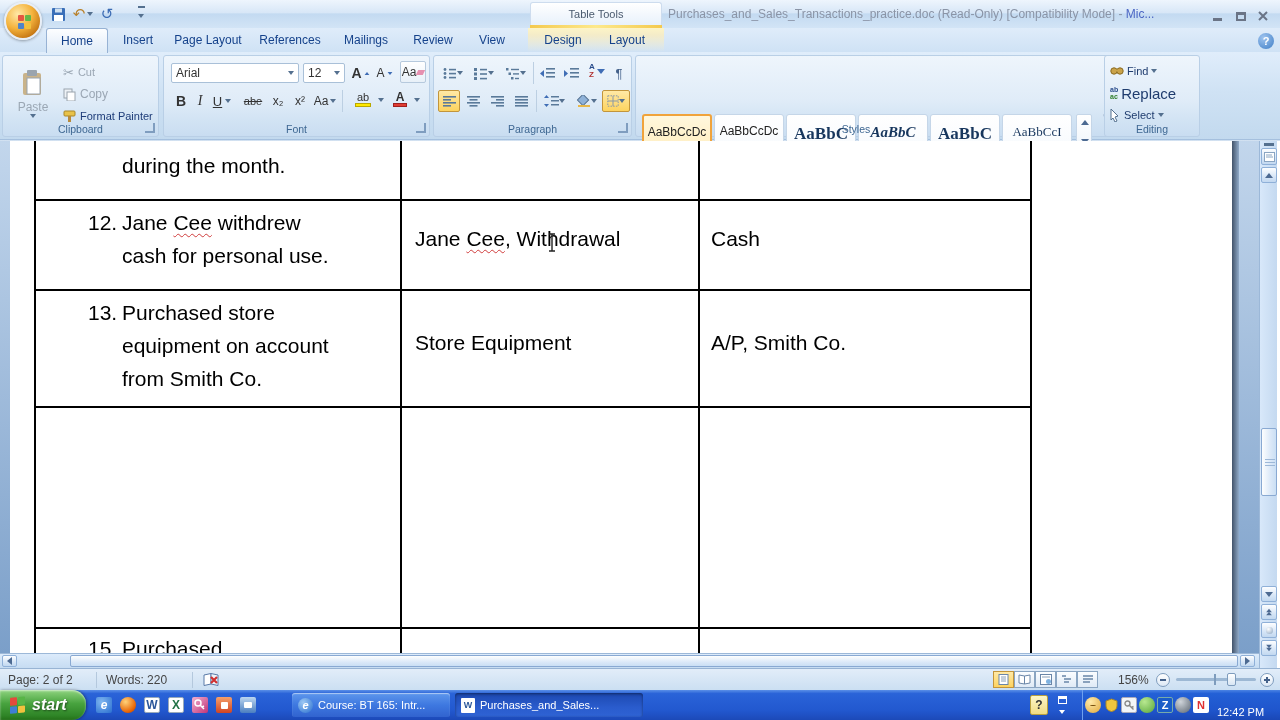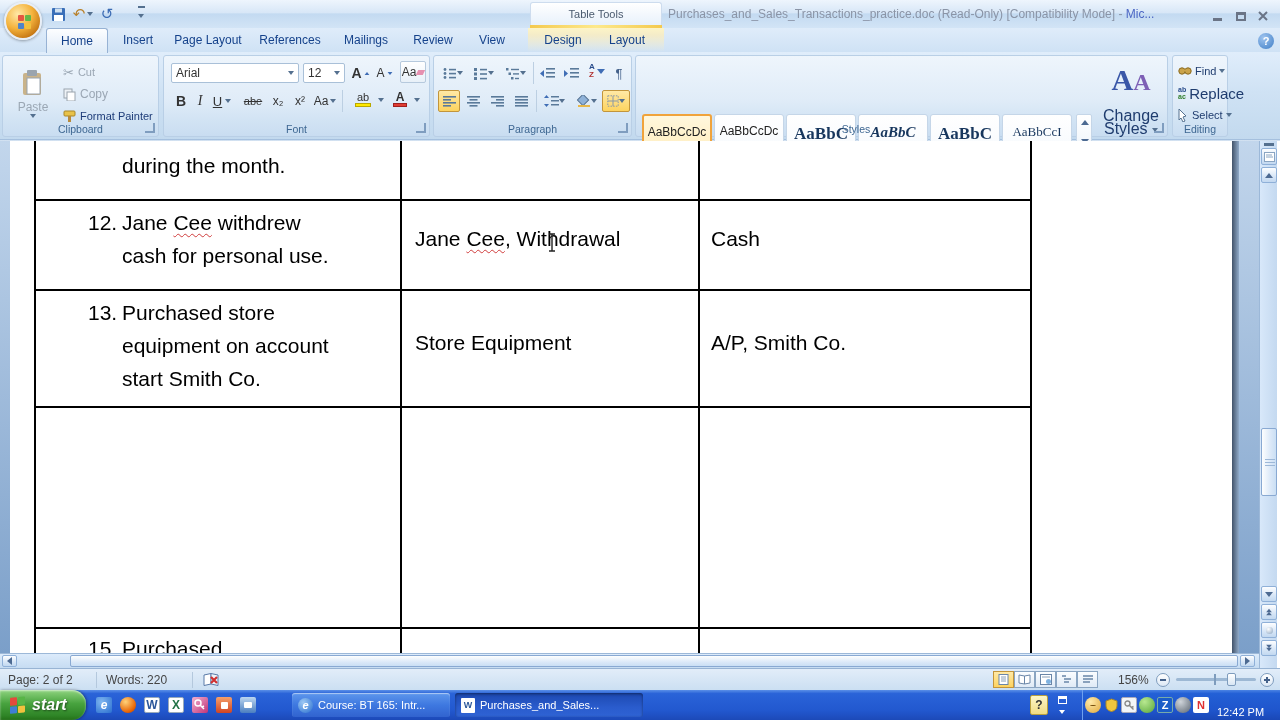--- a/index.html
+++ b/index.html
@@ -440,21 +440,21 @@
   <div style="position:absolute;left:462px;top:3px;width:66px;height:112px;text-align:center">
     <div style="margin-top:4px">
       <span style="font-size:30px;font-weight:bold;color:#3a57a8;font-family:'Liberation Serif',serif">A</span><span style="font-size:24px;font-weight:bold;color:#7d5fb5;font-family:'Liberation Serif',serif">A</span>
     </div>
     <div style="font-size:16px;color:#1f3c6e;line-height:13px;margin-top:12px"><span>Change</span><br><span>Styles</span> <span class="car"></span></div>
   </div>
   <div class="glabel" style="width:440px">Styles</div>
   <div class="lnch"></div>
 </div>
 
-<div class="grp" style="left:1172px;width:56px">
+<div class="grp" style="left:1104px;width:96px">
   <div class="rbtn" style="left:5px;top:7px;height:16px">
     <svg width="14" height="12" style="margin-right:3px">
         <g fill="#caa34a" stroke="#8a6a20">
           <circle cx="4" cy="6" r="3.2"></circle>
           <circle cx="10" cy="6" r="3.2"></circle>
         </g>
         <rect x="5.5" y="4.5" width="3" height="2" fill="#caa34a"></rect>
       </svg>
     <span style="font-size:11px;color:#1f3c6e">Find</span>
       <span class="car" style="margin-left:3px"></span>
@@ -493,21 +493,21 @@
     <div class="ind">cash for personal use.</div>
   </div>
   <div class="dtext" style="left:415px;top:81px">
     <span>Jane </span><span class="sp">Cee</span><span>, Withdrawal</span>
   </div>
   <div class="dtext" style="left:711px;top:81px">Cash</div>
 
   <div class="dtext" style="left:88px;top:155px">
     <div><span class="numw">13.</span><span>Purchased store</span></div>
     <div class="ind">equipment on account</div>
-    <div class="ind">start Smith Co.</div>
+    <div class="ind">from Smith Co.</div>
   </div>
   <div class="dtext" style="left:415px;top:185px">Store Equipment</div>
   <div class="dtext" style="left:711px;top:185px">A/P, Smith Co.</div>
 
 
   <div class="dtext" style="left:88px;top:491px">
     <div><span class="numw">15.</span><span>Purchased</span></div>
   </div>
 
   <svg class="abs" style="left:546px;top:92px" width="12" height="20">

